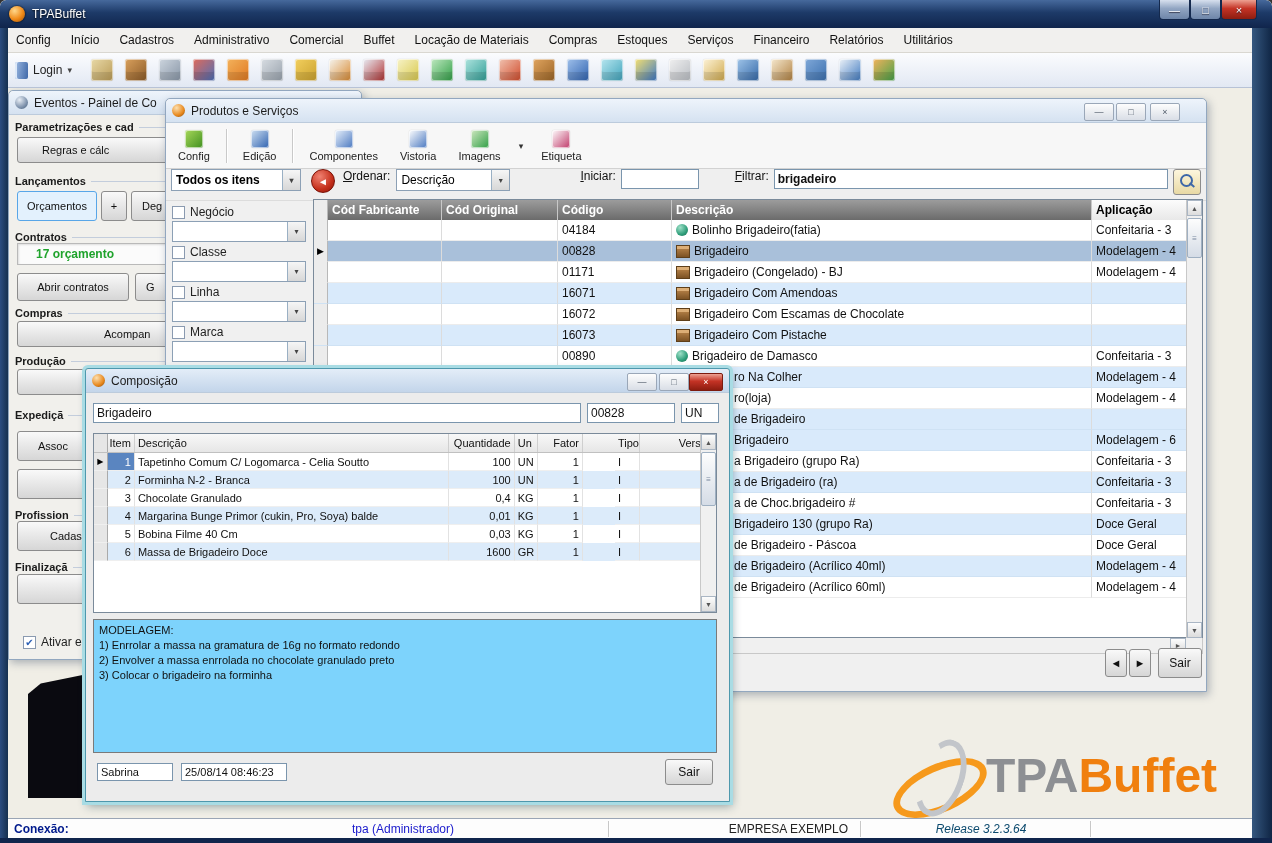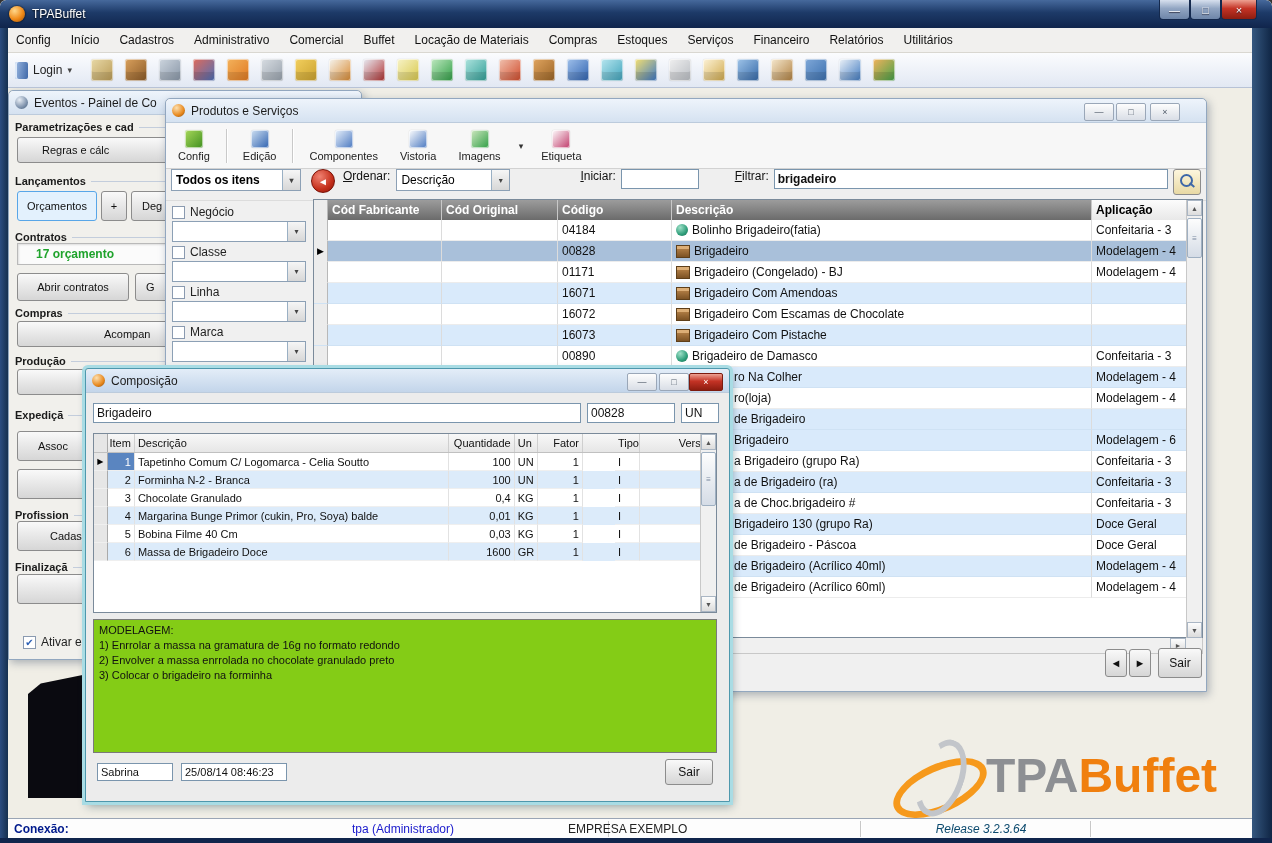--- a/index.html
+++ b/index.html
@@ -134,21 +134,21 @@
     border-right:1px solid #e2e2e2;border-bottom:1px solid #efefef;overflow:hidden;white-space:nowrap;}
   .k0{width:14px;background:#e6e6e6;border-right:1px solid #aaa;justify-content:center;font-size:8px;color:#000;padding:0;}
   .k1{width:28px;justify-content:flex-end;}
   .k2{width:324px;}
   .k3{width:68px;justify-content:flex-end;}
   .k4{width:24px;}
   .k5{width:46px;justify-content:flex-end;}
   .k6{width:26px;margin-left:32px;}
   .k7{width:78px;justify-content:flex-end;border-right:none;}
   .kc.selcell{background:#5a85c0;color:#fff;}
-  .memo{position:absolute;left:7px;top:250px;width:624px;height:134px;background:#84cc16;border:1px solid #7a7a7a;
+  .memo{position:absolute;left:7px;top:250px;width:624px;height:134px;background:#7dd3fc;border:1px solid #7a7a7a;
     box-sizing:border-box;font-size:11px;color:#111;line-height:15px;padding:3px 5px;white-space:pre-line;overflow:hidden;}
   
   #ewin{left:0px;top:2px;width:352px;height:568px;background:#f1f0ec;}
   .ev{position:absolute;}
   .greenpanel{background:#fbfbfb;border:1px solid #b9b9b9;box-shadow:inset 1px 1px 2px #ddd;
     display:flex;align-items:center;font-size:12px;font-weight:bold;color:#1fa32c;box-sizing:border-box;}
   .hl{border:1px solid #58a6e8;background:#e3f1fd;}
   
   #logo{position:absolute;left:880px;top:650px;width:372px;height:76px;}
   .sw-orange{position:absolute;left:2px;top:26px;width:86px;height:34px;border:7px solid #f6991c;
@@ -755,20 +755,20 @@
         </div>
       <div class="btn" style="position:absolute;left:579px;top:390px;width:48px;height:26px;font-size:12px;">Sair</div>
     </div>
 
   </div>
 
   <div id="statusbar">
     <span class="st" style="left:6px;font-weight:bold;color:#001a8c;">Conexão:</span>
     <span class="st" style="left:300px;width:190px;text-align:center;color:#1a1acc;">tpa (Administrador)</span>
     <span class="stdiv" style="left:600px;"></span>
-    <span class="st" style="left:560px;width:280px;text-align:left;color:#222;">EMPRESA EXEMPLO</span>
+    <span class="st" style="left:560px;width:280px;text-align:right;color:#222;">EMPRESA EXEMPLO</span>
     <span class="stdiv" style="left:852px;"></span>
     <span class="st" style="left:868px;width:210px;text-align:center;color:#0c4a6e;font-style:italic;">Release 3.2.3.64</span>
     <span class="stdiv" style="left:1082px;"></span>
   </div>
   <div class="bottomstrip"></div>
 
 </div>
 
 </body></html>

